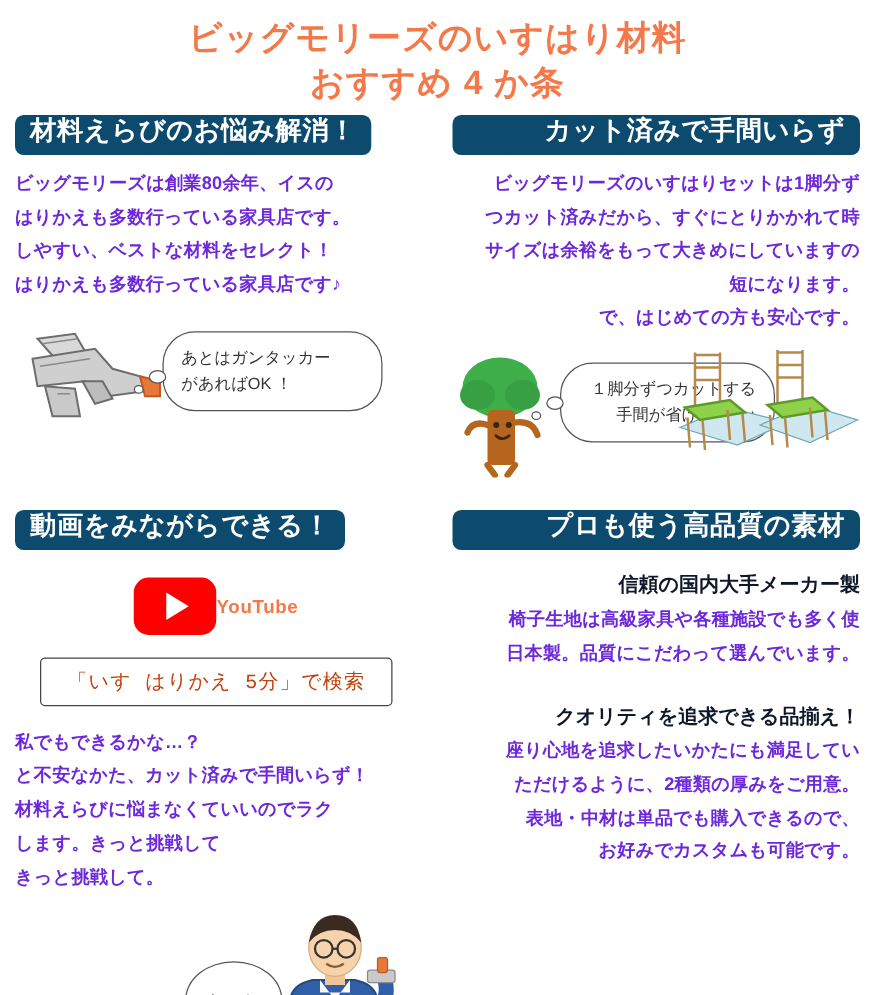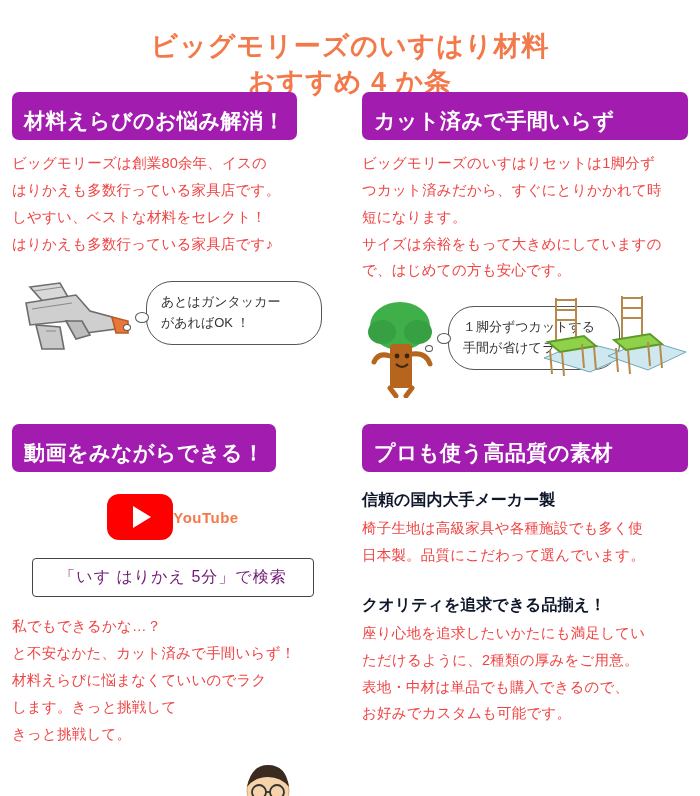--- a/index.html
+++ b/index.html
@@ -12,62 +12,63 @@
   }
   .page {
     position: relative;
     width: 700px; height: 796px;
     overflow: hidden;
   }
 
   
   .headline {
     text-align: center;
-    padding-top: 28px;
+    padding-top: 12px;
     color: #f4794a;
     font-weight: bold;
     letter-spacing: 1px;
     line-height: 1.35;
   }
   .headline .l1 { font-size: 27px; display: block; }
   .headline .l2 { font-size: 27px; display: block; }
 
   
   .grid {
     position: absolute;
     top: 92px; left: 0;
     width: 700px;
     display: grid;
     grid-template-columns: 348px 352px;
     grid-template-rows: auto auto;
   }
   .cell { padding: 0 14px 0 12px; }
-  .cell.right { padding-left: 14px; padding-right: 12px; }
+  .cell.right { padding-left: 14px; padding-right: 12px; text-align: right; }
 
   
   .bar {
-    background: #a21caf;
+    background: #0c4a6e;
     color: #ffffff;
     font-weight: bold;
     font-size: 21px;
     border-radius: 7px;
-    padding: 17px 12px 8px 12px;
+    padding: 1px 12px 8px 12px;
     display: inline-block;
     line-height: 1.1;
     letter-spacing: 0.5px;
   }
   .bar.full { display: block; }
 
   
   .body-text {
     font-size: 14.5px;
     line-height: 1.85;
     margin-top: 10px;
-    color: #ef4444;
+    color: #6d28d9;
     letter-spacing: 0.2px;
+    font-weight: bold;
   }
   .body-text p { margin: 0; }
 
   .sub-orange {
     color: #0f172a;
     font-weight: bold;
     font-size: 16px;
     margin-top: 14px;
     margin-bottom: 2px;
   }
@@ -134,22 +135,23 @@
     letter-spacing: 0.5px;
   }
   .search-box {
     margin: 18px auto 0 auto;
     border: 1.6px solid #444;
     border-radius: 4px;
     width: 282px;
     text-align: center;
     font-size: 16px;
     padding: 8px 4px;
-    color: #701a75;
+    color: #c2410c;
     letter-spacing: 1px;
+    font-family: Liberation Mono, monospace;
   }
 
   
   .person-wrap {
     position: relative;
     height: 120px;
     margin-top: 4px;
   }
   .person { position: absolute; right: 14px; bottom: -2px; }
   .bubble-small {
@@ -199,36 +201,36 @@
               <path d="M50 44 L60 62 L74 58 L66 44 Z" fill="#bdbdbd"></path>
             </g>
             <g stroke="#8a8a8a" stroke-width="1.1" fill="none">
               <path d="M18 14 L46 10"></path>
               <path d="M16 32 L56 26"></path>
               <path d="M30 54 L40 54"></path>
             </g>
           </svg>
         </div>
 
-        <div class="bubble" style="position:absolute; left:134px; top:18px; width:176px;">
+        <div class="bubble" style="position:absolute; left:118px; top:18px; width:176px;">
           <div>あとはガンタッカー</div>
           <div>があればOK ！</div>
           <span class="tail" style="left:-12px; top:30px; width:14px; height:11px;"></span>
           <span class="tail2" style="left:-24px; top:42px; width:8px; height:7px;"></span>
         </div>
       </div>
     </div>
 
     <div class="cell right">
       <div class="bar full">カット済みで手間いらず</div>
       <div class="body-text">
         <p>ビッグモリーズのいすはりセットは1脚分ず</p>
         <p>つカット済みだから、すぐにとりかかれて時</p>
+        <p>サイズは余裕をもって大きめにしていますの</p>
         <p>短になります。</p>
-        <p>サイズは余裕をもって大きめにしていますの</p>
         <p>で、はじめての方も安心です。</p>
       </div>
 
       <div class="illus-row">
 
         <div class="tree">
           <svg width="76" height="100" viewBox="0 0 76 100">
             <ellipse cx="34" cy="28" rx="30" ry="24" fill="#3faf4a"></ellipse>
             <ellipse cx="16" cy="34" rx="14" ry="12" fill="#37a043"></ellipse>
             <ellipse cx="52" cy="34" rx="14" ry="12" fill="#37a043"></ellipse>

